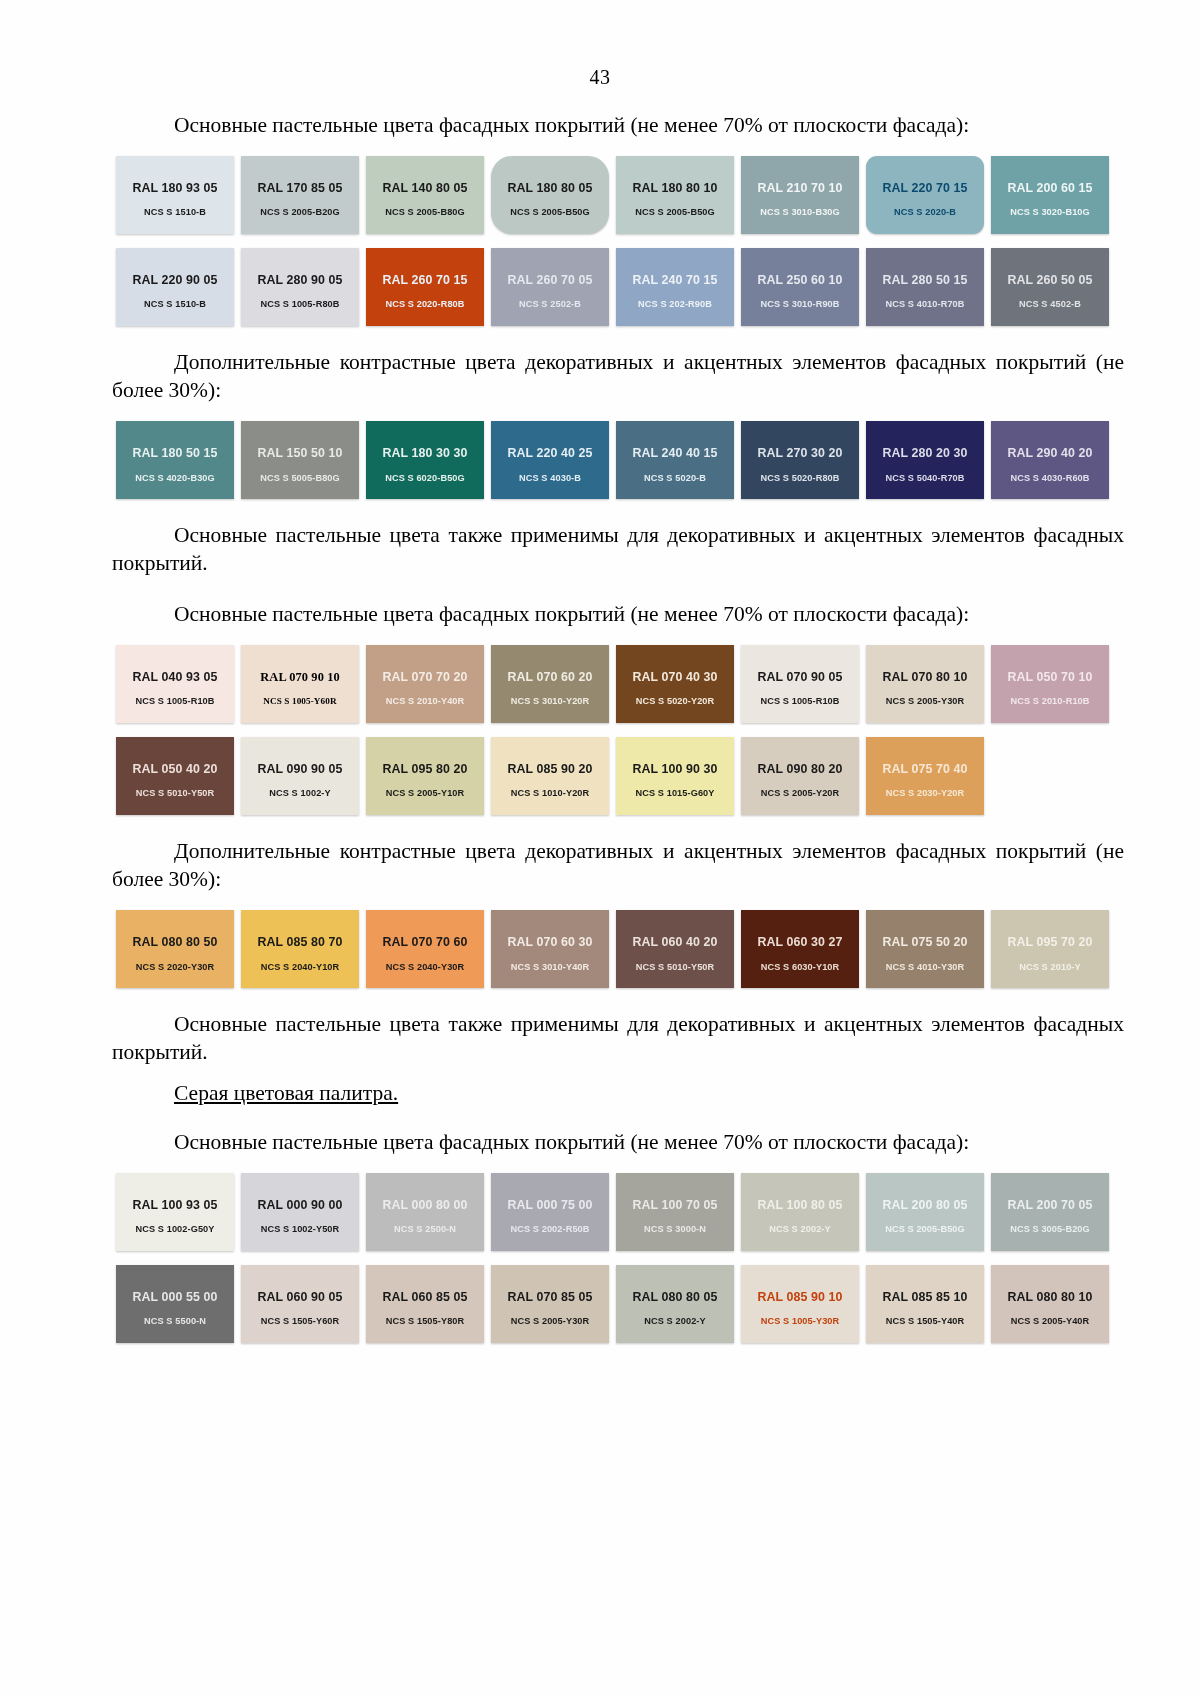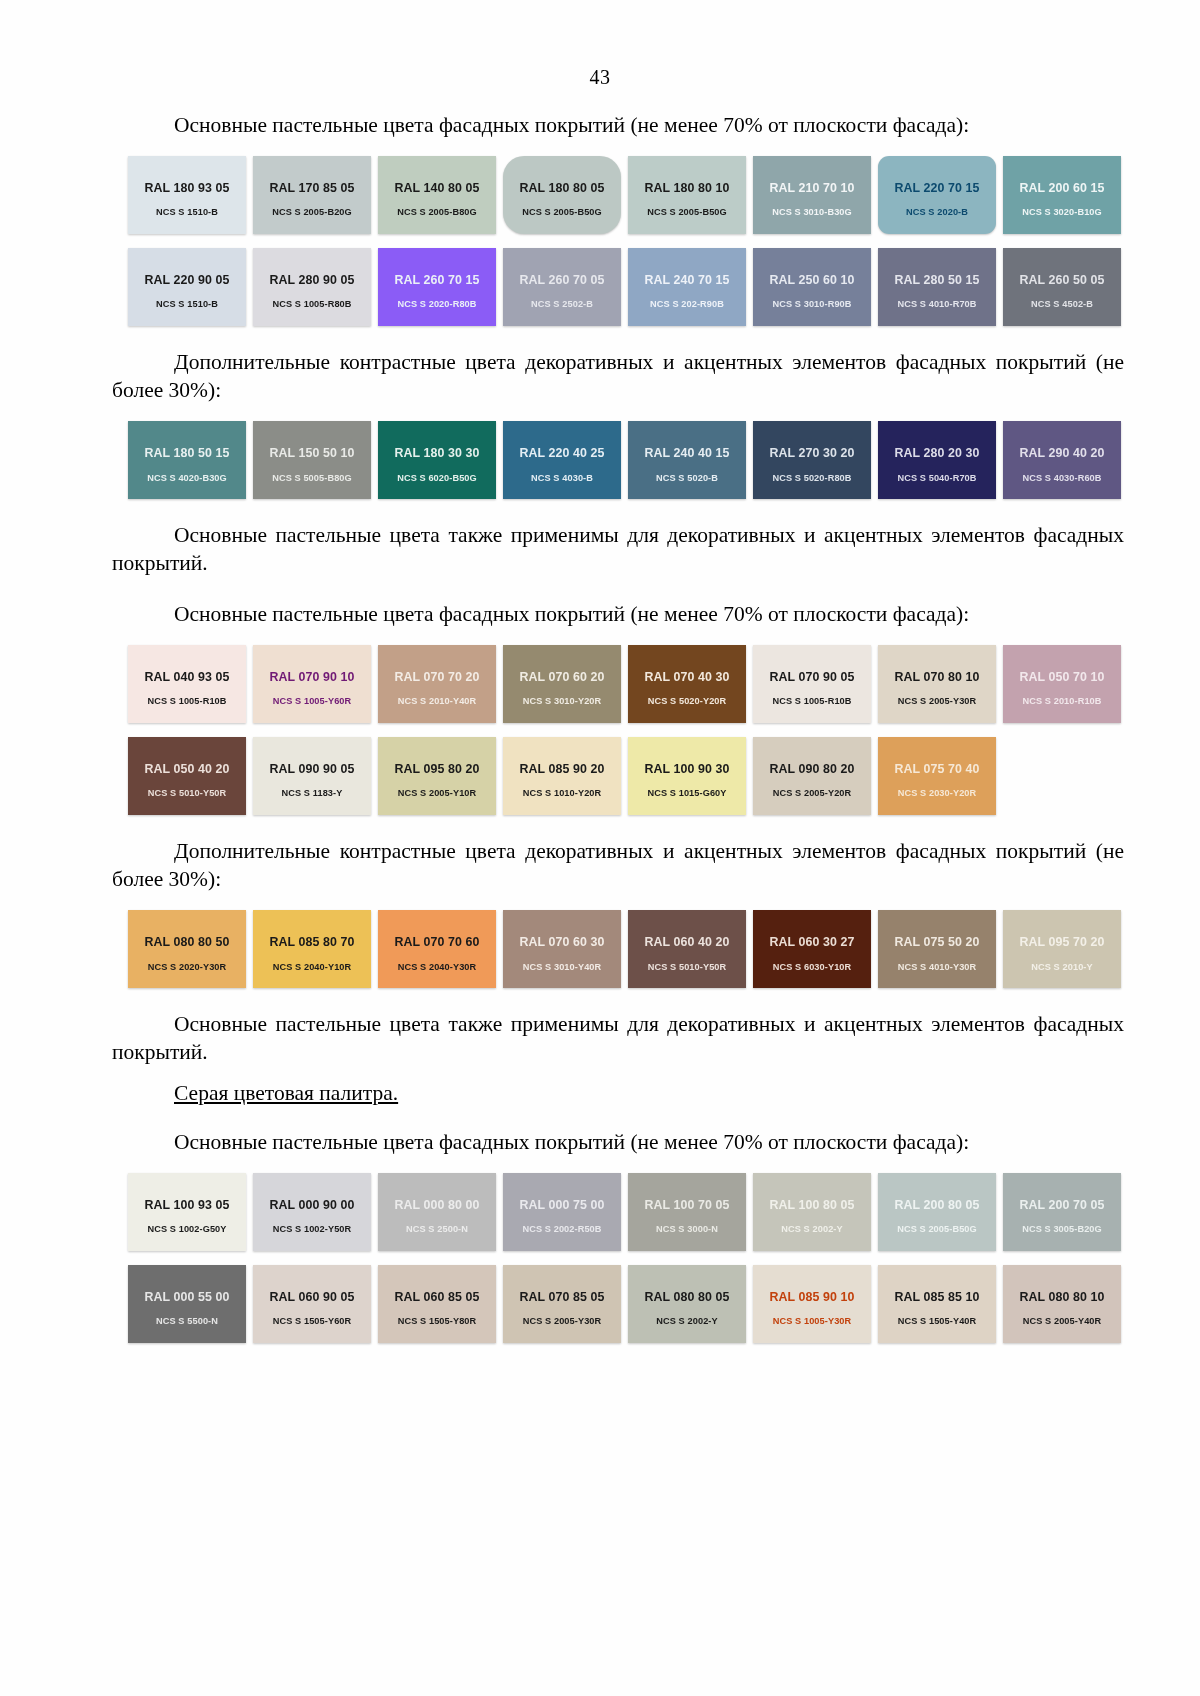--- a/index.html
+++ b/index.html
@@ -55,21 +55,21 @@
     font-size: 21.5px;
     margin: 14px 0 2px 62px;
     text-decoration: underline;
     font-family: "Liberation Serif", serif;
   }
   .swatch-grid {
     display: grid;
     grid-template-columns: repeat(8, 118px);
     column-gap: 4px;
     row-gap: 12px;
-    margin: 16px 0 10px 16px;
+    margin: 16px 0 10px 4px;
     width: 976px;
     gap: 7px;
   }
   .swatch {
     height: 78px;
     box-sizing: border-box;
     display: flex;
     flex-direction: column;
     justify-content: center;
     align-items: center;
@@ -144,21 +144,21 @@
       </div>
     <div class="swatch-grid grid-2row" id="g-0-b">
         <div class="swatch" style="background: rgb(214, 221, 230); color: rgb(26, 26, 26);">
           <div class="ral">RAL 220 90 05</div>
           <div class="ncs">NCS S 1510-B</div>
         </div>
         <div class="swatch" style="background: rgb(220, 219, 224); color: rgb(26, 26, 26);">
           <div class="ral">RAL 280 90 05</div>
           <div class="ncs">NCS S 1005-R80B</div>
         </div>
-        <div class="swatch" style="background: #8b5cf6; color: rgb(234, 240, 247);">
+        <div class="swatch" style="background: #c2410c; color: rgb(234, 240, 247);">
           <div class="ral">RAL 260 70 15</div>
           <div class="ncs">NCS S 2020-R80B</div>
         </div>
         <div class="swatch" style="background: rgb(160, 163, 178); color: rgb(231, 232, 237);">
           <div class="ral">RAL 260 70 05</div>
           <div class="ncs">NCS S 2502-B</div>
         </div>
         <div class="swatch" style="background: rgb(143, 167, 196); color: rgb(238, 242, 248);">
           <div class="ral">RAL 240 70 15</div>
           <div class="ncs">NCS S 202-R90B</div>
@@ -221,21 +221,21 @@
 
 
     <div class="para-block">
       <p class="para"><span class="indent-first"></span><span>Основные пастельные цвета фасадных покрытий (не менее 70% от плоскости фасада):</span></p>
     </div>
     <div class="swatch-grid" id="g-4-a">
         <div class="swatch" style="background: rgb(246, 231, 227); color: rgb(26, 26, 26);">
           <div class="ral">RAL 040 93 05</div>
           <div class="ncs">NCS S 1005-R10B</div>
         </div>
-        <div class="swatch" style="background: rgb(239, 223, 209); color: #701a75;">
+        <div class="swatch" style="background: rgb(239, 223, 209); color: #000000; font-family: Liberation Serif, serif;">
           <div class="ral">RAL 070 90 10</div>
           <div class="ncs">NCS S 1005-Y60R</div>
         </div>
         <div class="swatch" style="background: rgb(194, 160, 136); color: rgb(243, 236, 229);">
           <div class="ral">RAL 070 70 20</div>
           <div class="ncs">NCS S 2010-Y40R</div>
         </div>
         <div class="swatch" style="background: rgb(149, 138, 111); color: rgb(240, 236, 227);">
           <div class="ral">RAL 070 60 20</div>
           <div class="ncs">NCS S 3010-Y20R</div>
@@ -257,21 +257,21 @@
           <div class="ncs">NCS S 2010-R10B</div>
         </div>
       </div>
     <div class="swatch-grid grid-2row" id="g-4-b">
         <div class="swatch" style="background: rgb(106, 69, 59); color: rgb(236, 224, 218);">
           <div class="ral">RAL 050 40 20</div>
           <div class="ncs">NCS S 5010-Y50R</div>
         </div>
         <div class="swatch" style="background: rgb(233, 231, 221); color: rgb(26, 26, 26);">
           <div class="ral">RAL 090 90 05</div>
-          <div class="ncs">NCS S 1183-Y</div>
+          <div class="ncs">NCS S 1002-Y</div>
         </div>
         <div class="swatch" style="background: rgb(214, 210, 167); color: rgb(26, 26, 26);">
           <div class="ral">RAL 095 80 20</div>
           <div class="ncs">NCS S 2005-Y10R</div>
         </div>
         <div class="swatch" style="background: rgb(240, 226, 193); color: rgb(26, 26, 26);">
           <div class="ral">RAL 085 90 20</div>
           <div class="ncs">NCS S 1010-Y20R</div>
         </div>
         <div class="swatch" style="background: rgb(238, 233, 168); color: rgb(26, 26, 26);">

